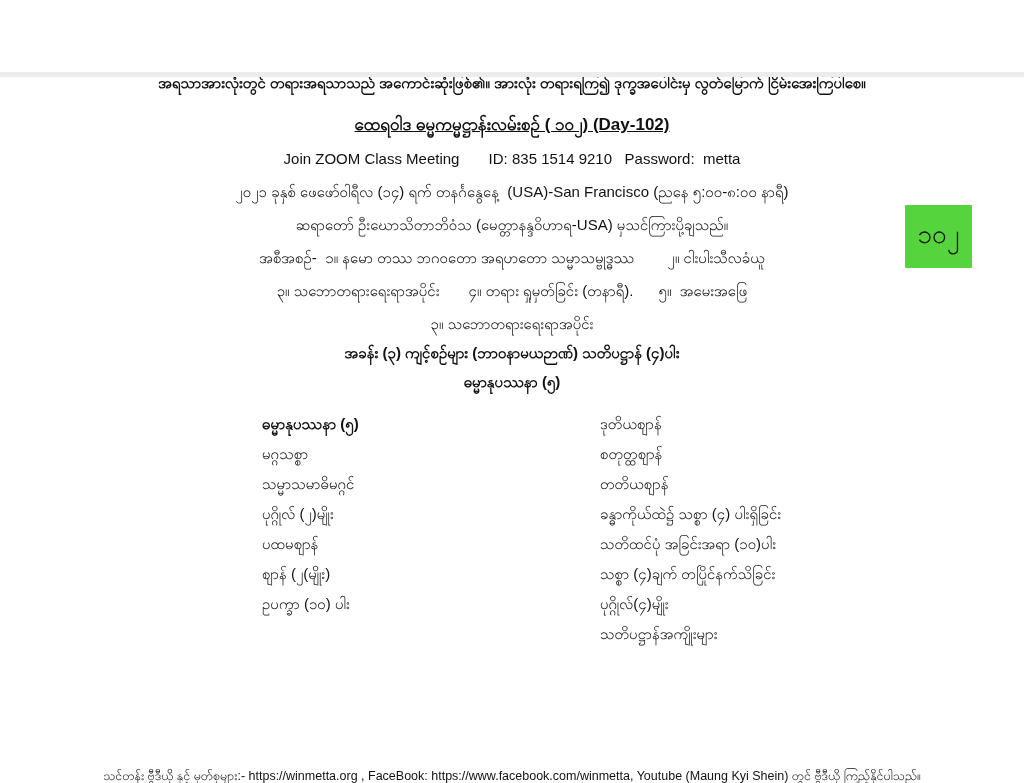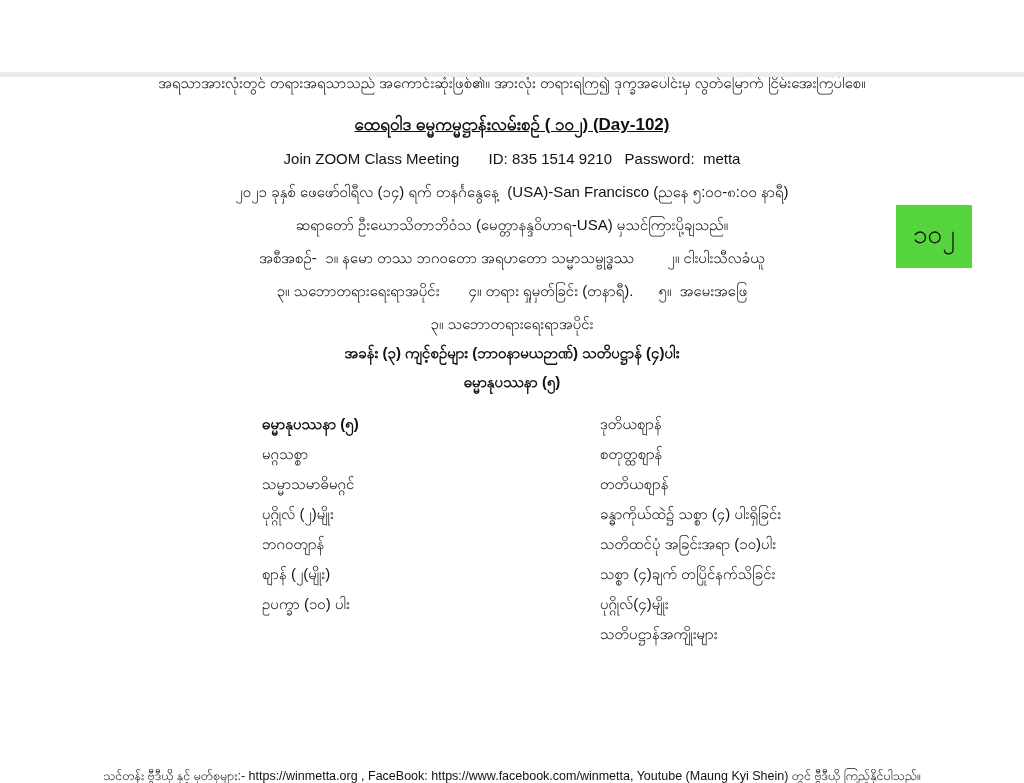--- a/index.html
+++ b/index.html
@@ -25,21 +25,21 @@
   .content { text-align: center; }
   .line {
     line-height: 21px;
     font-size: 15px;
     margin-top: 12px;
     white-space: pre-wrap;
   }
   .blessing {
     margin-top: 72px;
     font-size: 15px;
-    font-weight: normal;
+    font-weight: bold;
     line-height: 21px;
   }
   .title {
     margin-top: 20px;
     font-size: 17px;
     font-weight: bold;
     line-height: 23px;
     text-decoration: underline;
   }
   .bold { font-weight: bold; margin-top: 8px; }
@@ -55,21 +55,21 @@
     height: 30px;
     display: flex;
     align-items: center;
     font-size: 15px;
   }
   .col-left .row:first-child { font-weight: bold; }
   .badge {
     position: absolute;
     top: 133px;
     right: 52px;
-    width: 76px;
+    width: 67px;
     height: 63px;
     display: flex;
     align-items: center;
     justify-content: center;
     font-size: 26px;
     color: #101010;
     border-radius: 1px;
   }
   .footer {
     position: absolute;
@@ -114,21 +114,21 @@
     <p class="line bold">အခန်း (၃) ကျင့်စဉ်များ (ဘာဝနာမယဉာဏ်) သတိပဋ္ဌာန် (၄)ပါး</p>
 
     <p class="line bold">ဓမ္မာနုပဿနာ (၅)</p>
 
     <div class="columns">
       <div class="col col-left">
         <div class="row">ဓမ္မာနုပဿနာ  (၅)</div>
         <div class="row">မဂ္ဂသစ္စာ</div>
         <div class="row">သမ္မာသမာဓိမဂ္ဂင်</div>
         <div class="row">ပုဂ္ဂိုလ် (၂)မျိုး</div>
-        <div class="row">ဘဂဝတျာန်</div>
+        <div class="row">ပထမစျာန်</div>
         <div class="row">စျာန် (၂(မျိုး)</div>
         <div class="row">ဥပက္ခာ (၁၀) ပါး</div>
       </div>
       <div class="col col-right">
         <div class="row">ဒုတိယစျာန်</div>
         <div class="row">စတုတ္ထစျာန်</div>
         <div class="row">တတိယစျာန်</div>
         <div class="row">ခန္ဓာကိုယ်ထဲ၌ သစ္စာ (၄) ပါးရှိခြင်း</div>
         <div class="row">သတိထင်ပုံ အခြင်းအရာ (၁၀)ပါး</div>
         <div class="row">သစ္စာ (၄)ချက် တပြိုင်နက်သိခြင်း</div>

